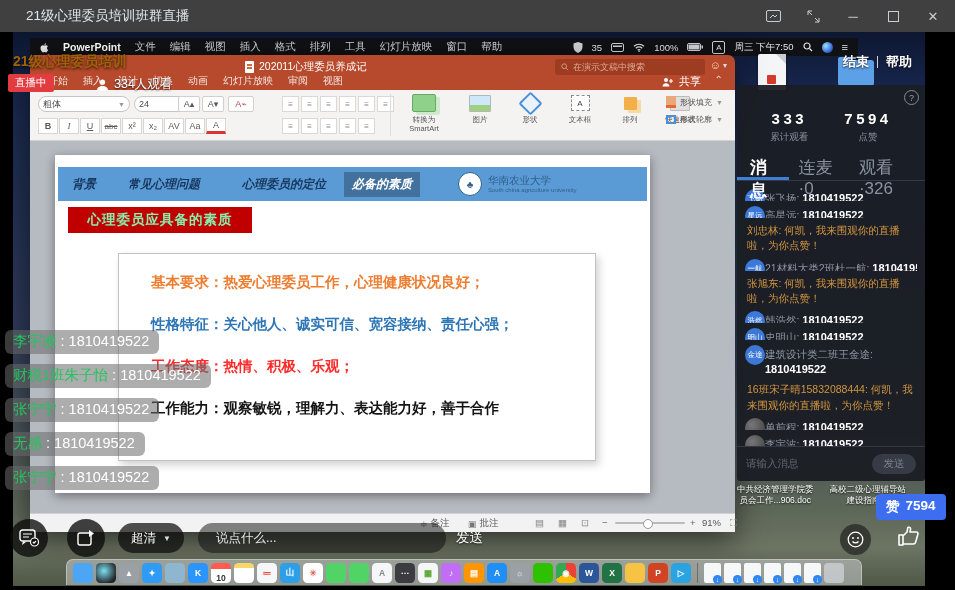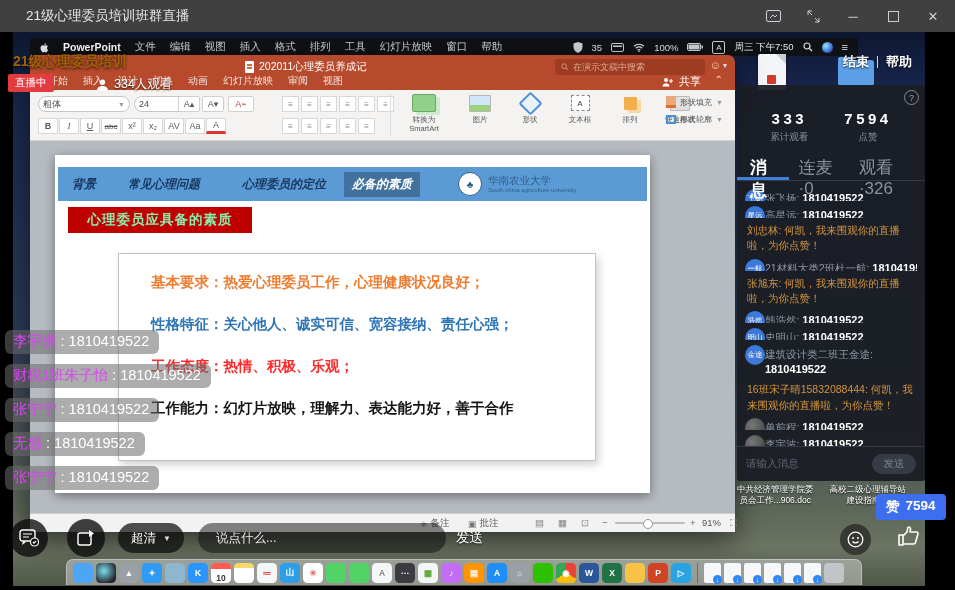--- a/index.html
+++ b/index.html
@@ -112,21 +112,21 @@
               padding:2px 7px;border-radius:2px;z-index:4;}
   .viewers{position:absolute;left:96px;top:76px;display:flex;gap:5px;align-items:center;color:#fff;
            font-size:12.5px;text-shadow:0 1px 2px rgba(0,0,0,.8);z-index:4;}
   .end-help{position:absolute;left:843px;top:53px;display:flex;align-items:center;color:#fff;font-weight:bold;
             font-size:13px;text-shadow:0 1px 2px rgba(0,0,0,.8);z-index:5;}
   .eh-div{width:1px;height:12px;background:rgba(255,255,255,.8);margin:0 8px;}
   
   .ov-wrap{position:absolute;left:5px;top:330px;z-index:4;display:flex;flex-direction:column;gap:10px;align-items:flex-start;}
   .ov-msg{background:rgba(105,105,105,.55);border-radius:6px;padding:2px 10px 3px 8px;font-size:14.5px;
           white-space:nowrap;}
-  .ov-name{color:#d946ef;margin-top:26px;}
+  .ov-name{color:#22c55e;margin-top:26px;}
   .ov-num{color:#fff;}
   
   .chat{position:absolute;left:737px;top:85px;width:188px;height:396px;background:rgba(26,29,36,.95);
         border-radius:3px;z-index:5;overflow:hidden;}
   .cp-help{position:absolute;right:6px;top:5px;width:13px;height:13px;border:1px solid #868b94;border-radius:50%;
            color:#9aa0a8;font-size:9px;display:flex;align-items:center;justify-content:center;}
   .cp-stats{display:flex;justify-content:center;gap:36px;padding-top:18px;text-align:center;}
   .cp-num{font-weight:bold;font-size:15px;color:#fff;letter-spacing:3.5px;margin-top:7px;}
   .cp-lbl{font-size:9.5px;color:#8b92a0;margin-top:4px;}
   .cp-tabs{position:relative;margin-top:12px;height:24px;display:flex;gap:22px;padding:0 13px;
@@ -401,21 +401,21 @@
                 <div class="logo-cn">华南农业大学</div>
                 <div class="logo-en">South china agriculture  university</div>
               </span>
             </span>
           </div>
         <div class="banner">心理委员应具备的素质</div>
         <div class="content-box" id="content-box">
             <div class="sline" style="color: rgb(237, 125, 49);">基本要求：热爱心理委员工作，心理健康状况良好；</div>
             <div class="sline" style="color: rgb(46, 117, 182);">性格特征：关心他人、诚实可信、宽容接纳、责任心强；</div>
             <div class="sline" style="color: rgb(255, 42, 42);">工作态度：热情、积极、乐观；</div>
-            <div class="sline" style="color: rgb(20, 20, 20);">工作能力：幻灯片放映，理解力、表达能力好，善于合作</div>
+            <div class="sline" style="color: rgb(20, 20, 20);">工作能力：观察敏锐，理解力、表达能力好，善于合作</div>
           </div>
       </div>
     </div>
 
     <div class="ppt-status">
       <span class="st-item" style="left:390px;">
         <span class="st-ic">≑</span>
         <span>备注</span>
       </span>
       <span class="st-item" style="left:438px;">

